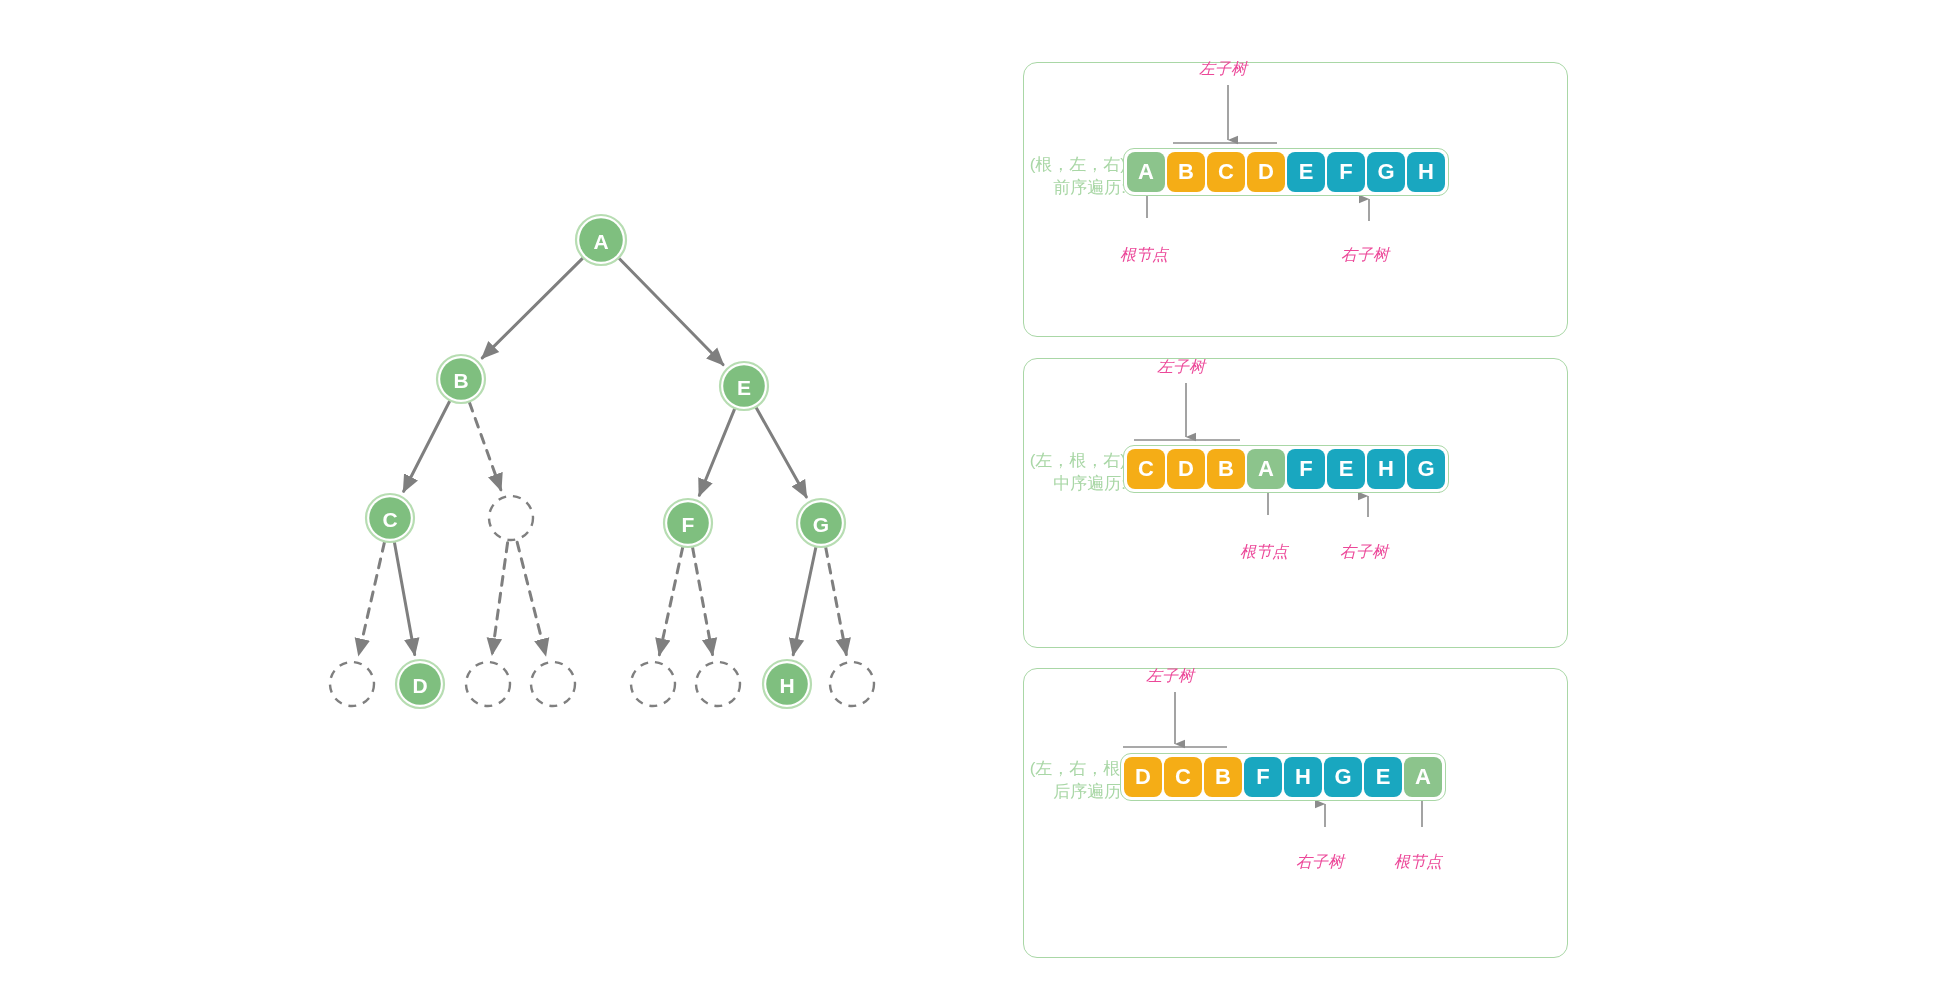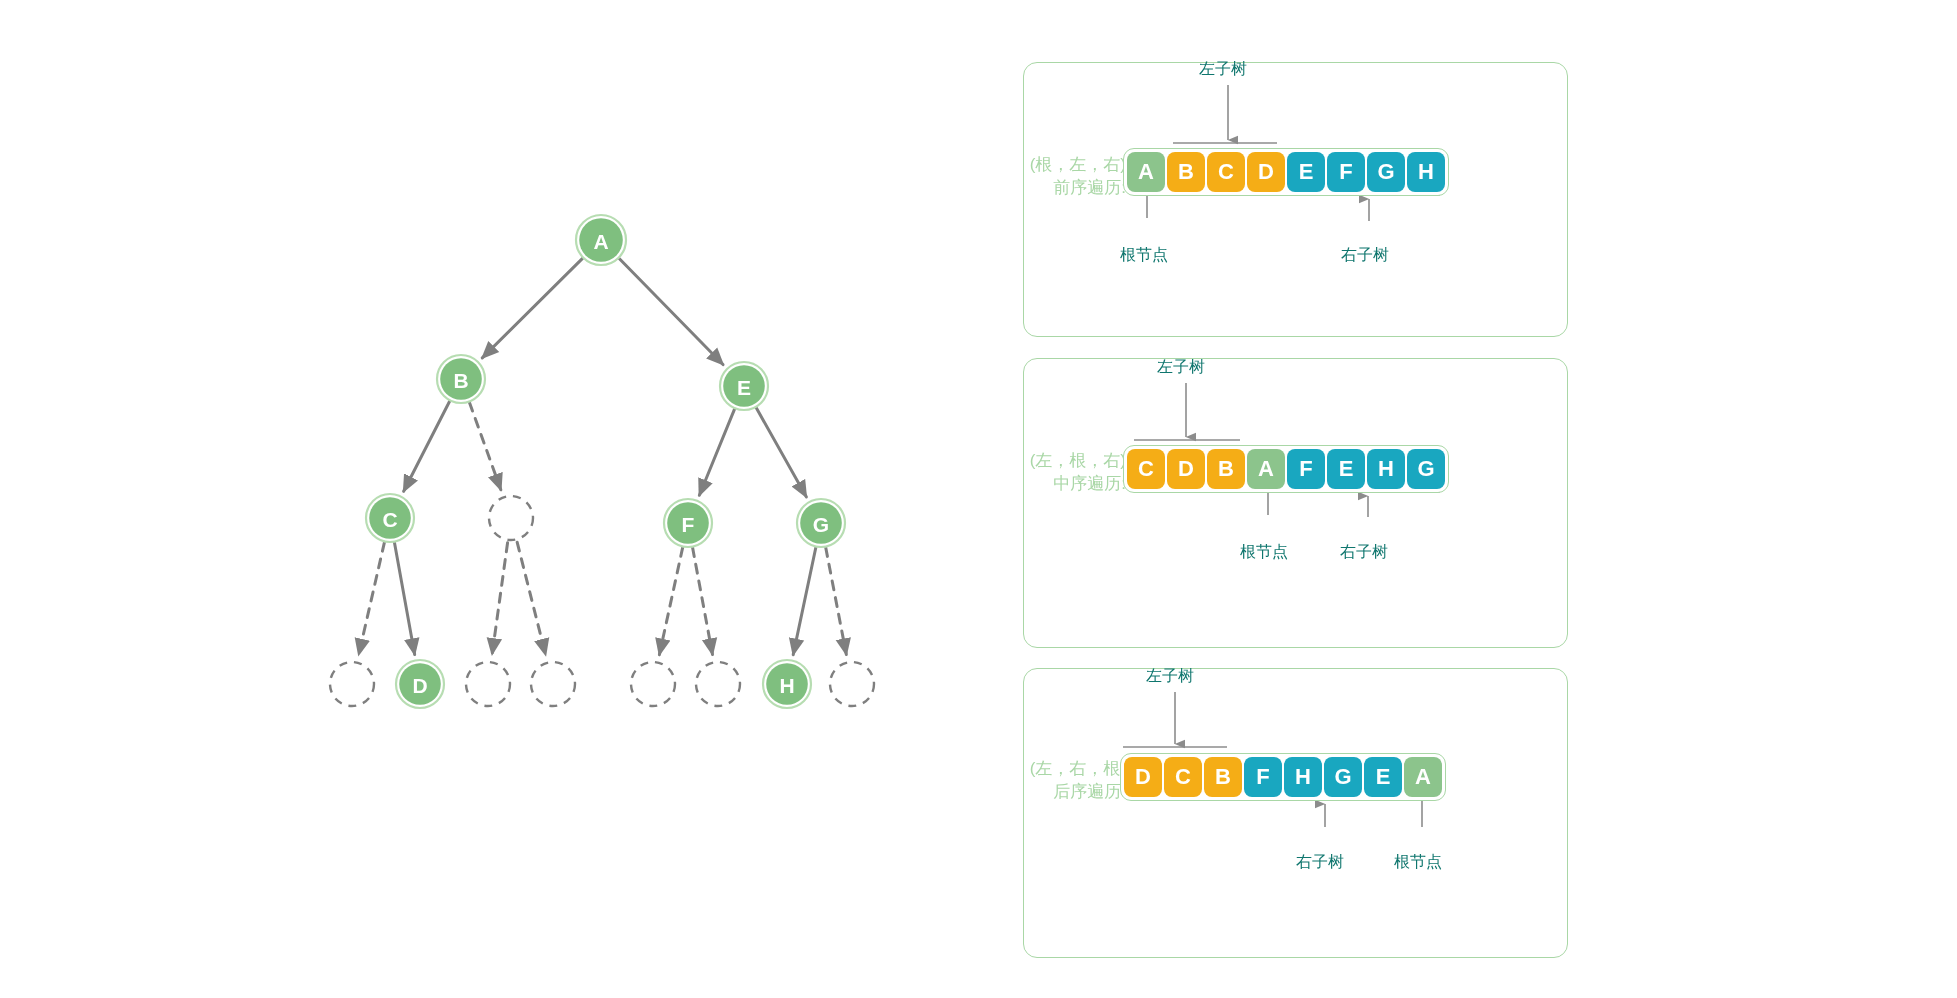--- a/index.html
+++ b/index.html
@@ -70,24 +70,25 @@
     font-weight:bold;
     font-family:"Liberation Sans","DejaVu Sans",sans-serif;
     box-sizing:border-box;
   }
   .chip.green{background:#8cc48c;}
   .chip.orange{background:#f5ad16;}
   .chip.teal{background:#19a7c0;}
 
   .ann{
     position:absolute;
-    color:#0f766e;
+    color:#ec4899;
     font-size:16px;
     white-space:nowrap;
     font-family:"Liberation Sans","DejaVu Sans",sans-serif;
+    font-style:italic;
   }
   .panel-svg{position:absolute;left:0;top:0;pointer-events:none;}
 </style>
 </head>
 <body>
 
 <div id="root">
 
   <div id="tree-panel">
     <svg id="tree-svg" width="1010" height="998">

